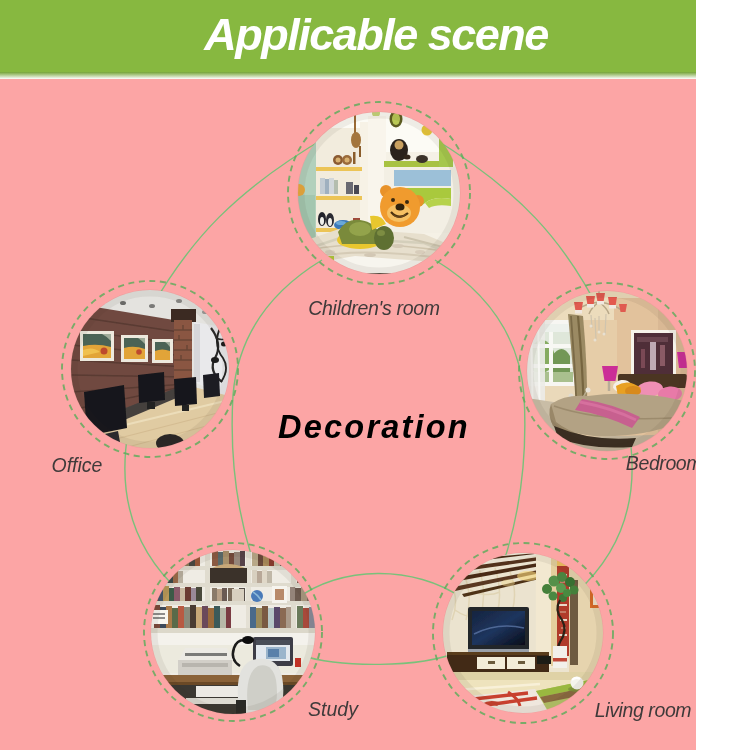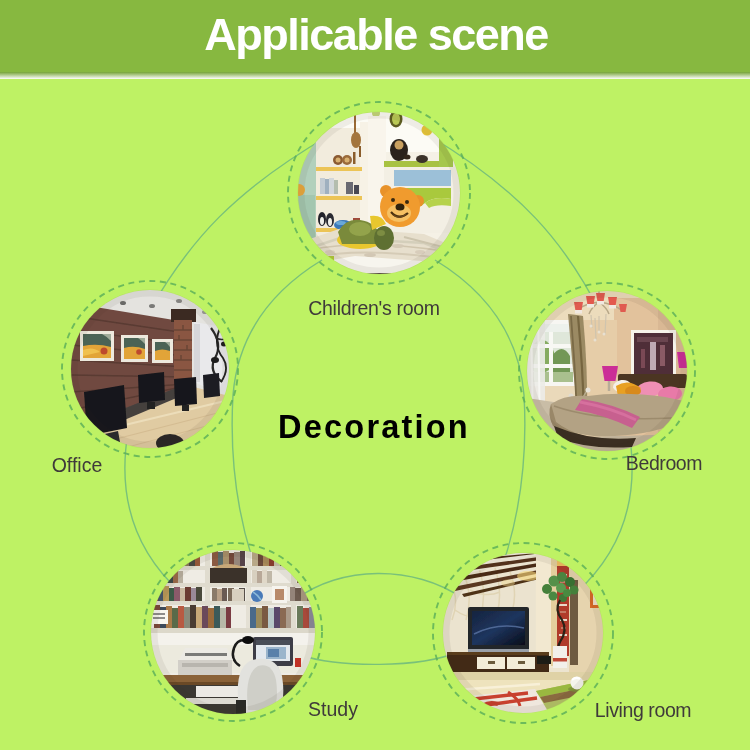--- a/index.html
+++ b/index.html
@@ -1,17 +1,17 @@
 <!DOCTYPE html>
 <html><head>
 <meta charset="utf-8">
 <style>
   html,body{margin:0;padding:0;background:#ffffff;}
-  #page{position:relative;width:750px;height:750px;background:#bef264;overflow:hidden;
-        font-family:"Liberation Sans", sans-serif;}
+  #page{position:relative;width:696px;height:750px;background:#fca5a5;overflow:hidden;
+        font-family:"Liberation Sans", sans-serif;font-style:italic;}
   svg{position:absolute;left:0;top:0;}
 </style>
 </head>
 <body>
 <div id="page">
 <svg width="750" height="750" viewBox="0 0 750 750">
   <defs>
     <clipPath id="cpTop">
           <circle cx="379" cy="193" r="81"></circle>
         </clipPath>

